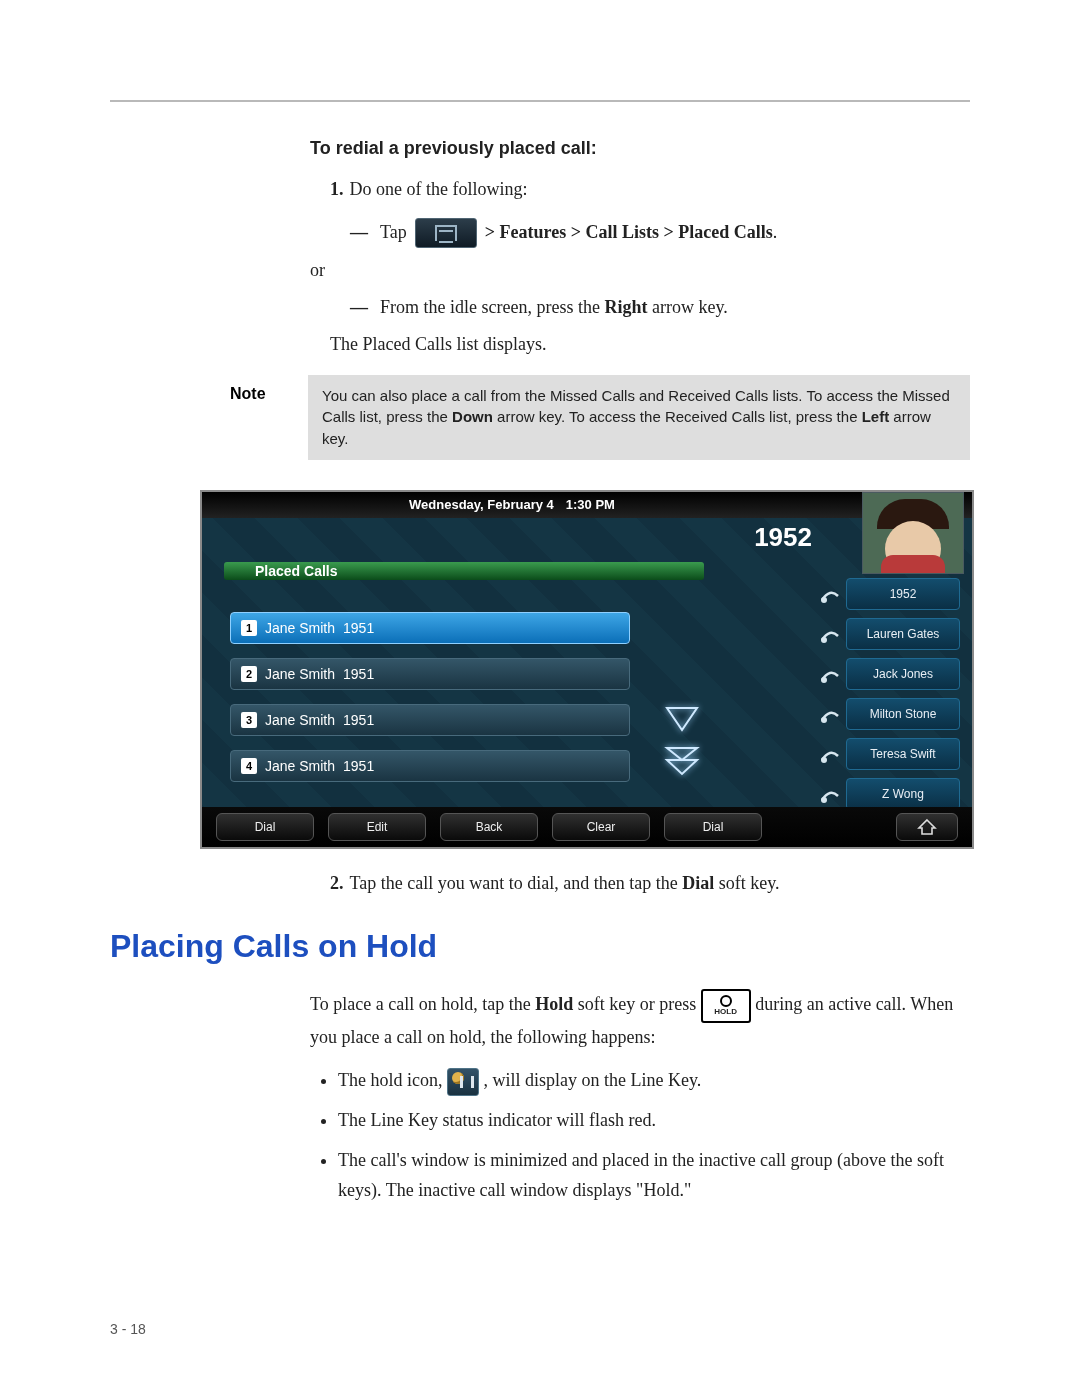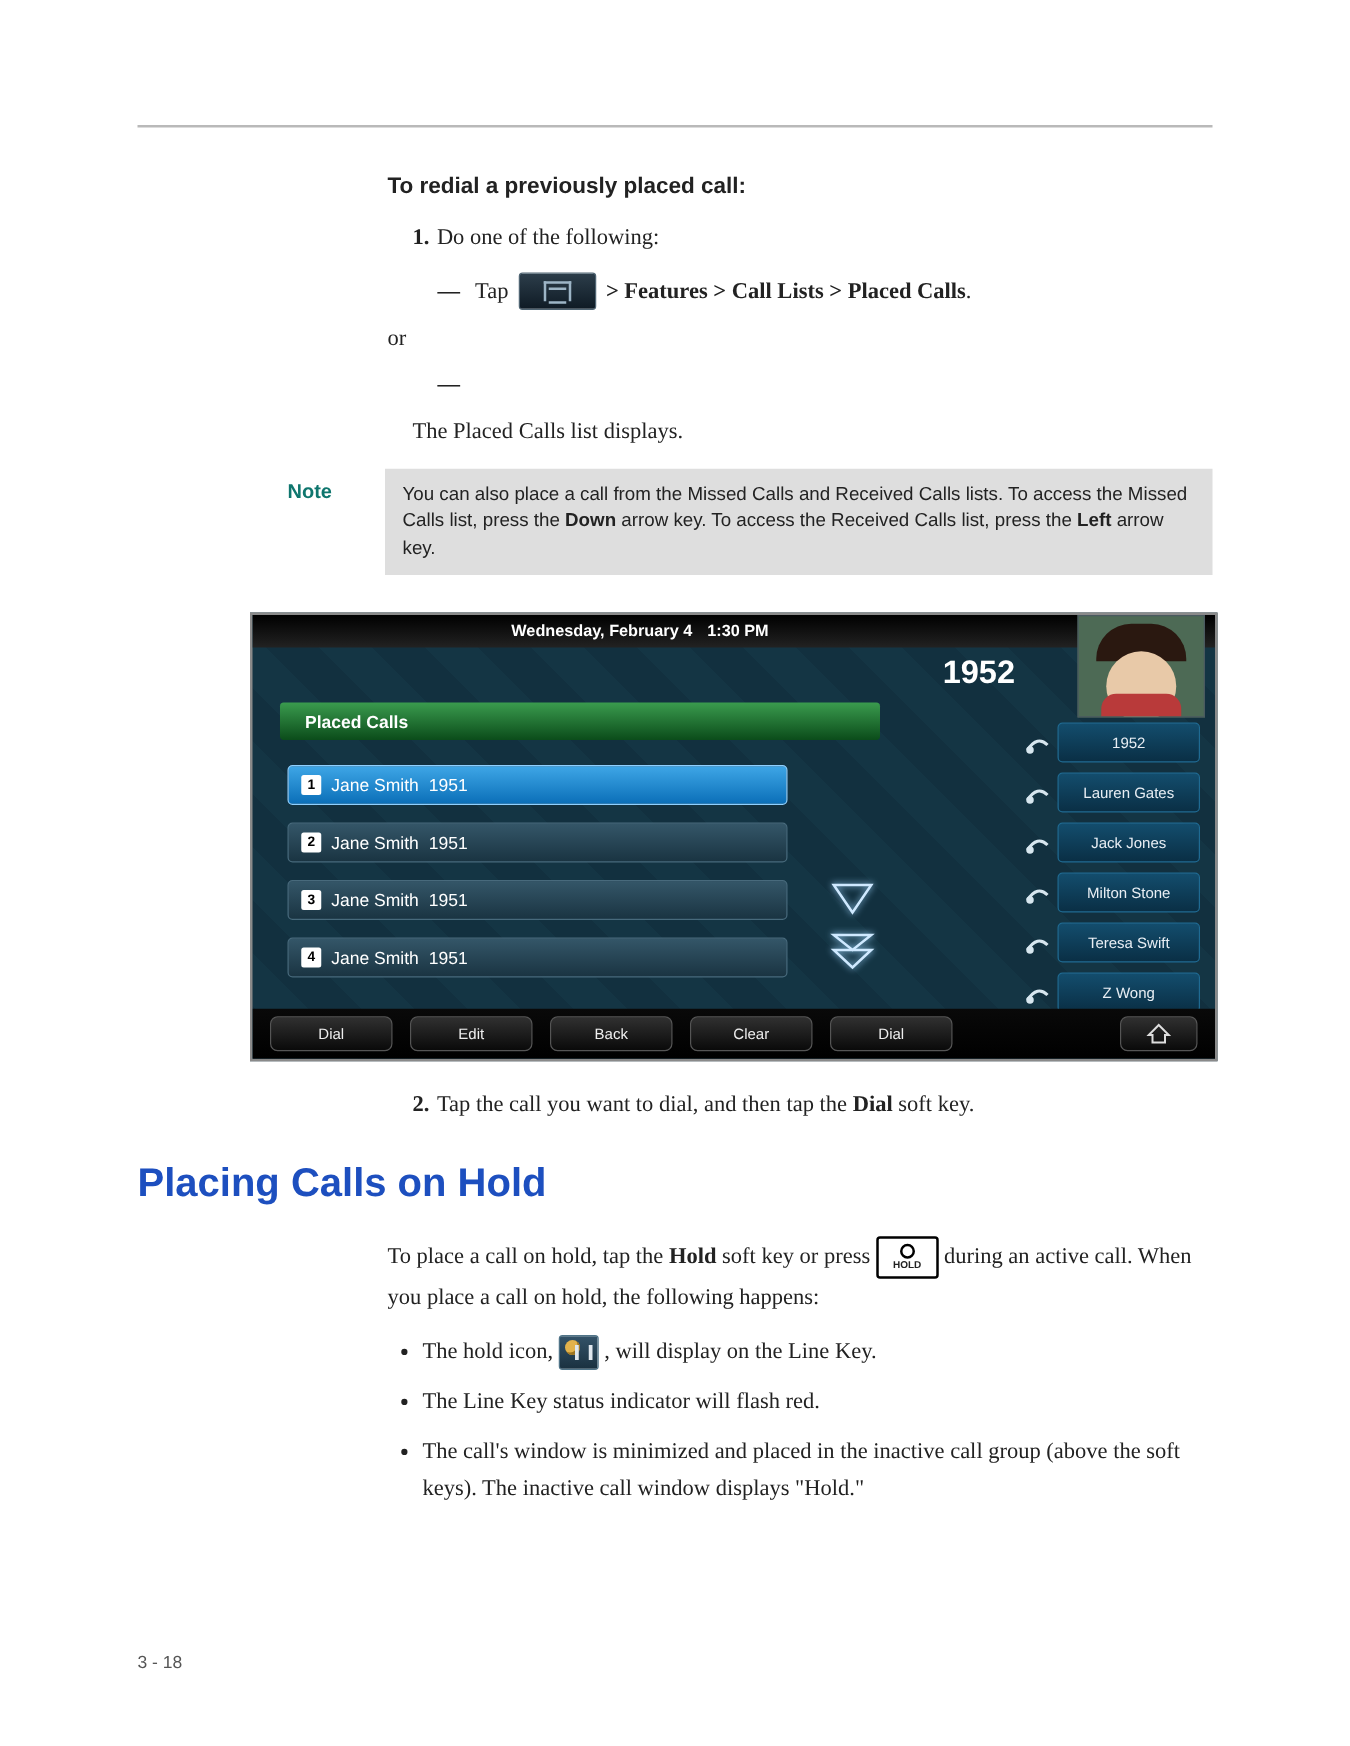--- a/index.html
+++ b/index.html
@@ -74,21 +74,21 @@
 
   .note-row {
     display:flex;
     gap:8px;
     margin: 10px 0 30px 120px;
   }
   .note-label {
     width:70px;
     font-family: Arial, sans-serif;
     font-weight: bold;
-    color:#0f766e;
+    color:#000000;
     font-size:16px;
     padding-top:10px;
   }
   .note-box {
     flex:1;
     background:#dedede;
     font-family: Arial, sans-serif;
     font-size:15px;
     line-height:1.45;
     padding:10px 14px;
@@ -127,25 +127,25 @@
     border:1px solid #4a5a60;
     display:flex; align-items:flex-end; justify-content:center;
     overflow:hidden;
   }
   .avatar .face{width:56px;height:56px;border-radius:50%;background:#e8c9a8;margin-bottom:-4px;position:relative;}
   .avatar .hair{position:absolute;top:6px;left:14px;right:14px;height:30px;background:#2a1810;border-radius:28px 28px 0 0;}
   .avatar .body{position:absolute;bottom:-6px;left:18px;right:18px;height:24px;background:#b93a3a;border-radius:12px 12px 0 0;}
 
   .phone .list-title{
     position:absolute; left:22px; top:70px;
-    width:480px; height:30px;
+    width:480px; height:18px;
     background:linear-gradient(#3a9b4e,#0b4c1a);
     border-radius:3px;
     font-size:14px; font-weight:bold;
-    display:flex; align-items:center; padding-left:20px;
+    display:flex; align-items:center; padding-left:31px;
     box-sizing:border-box;
   }
   .call-row{
     position:absolute; left:28px;
     width:400px; height:32px;
     border-radius:4px;
     display:flex; align-items:center;
     font-size:14px; padding-left:10px; box-sizing:border-box;
     gap:8px;
   }
@@ -273,20 +273,23 @@
       <span class="menu-icon">
           <span class="menu-icon-inner"></span>
         </span>
       <span><b> &gt; Features &gt; Call Lists &gt; Placed Calls</b><span>.</span></span>
     </div>
 
     <div class="or-line">or</div>
 
     <div class="dash-line">
       <span class="mdash">—</span>
+      <span>
+        <span>From the idle screen, press the </span><b>Right</b><span> arrow key.</span>
+      </span>
     </div>
 
     <div class="plain-line">The Placed Calls list displays.</div>
   </div>
 
   <div class="note-row">
     <div class="note-label">Note</div>
     <div class="note-box">
       <span>You can also place a call from the Missed Calls and Received Calls lists. To access the Missed Calls list, press the </span><b>Down</b><span> arrow key. To access the Received Calls list, press the </span><b>Left</b><span> arrow key.</span>
     </div>

